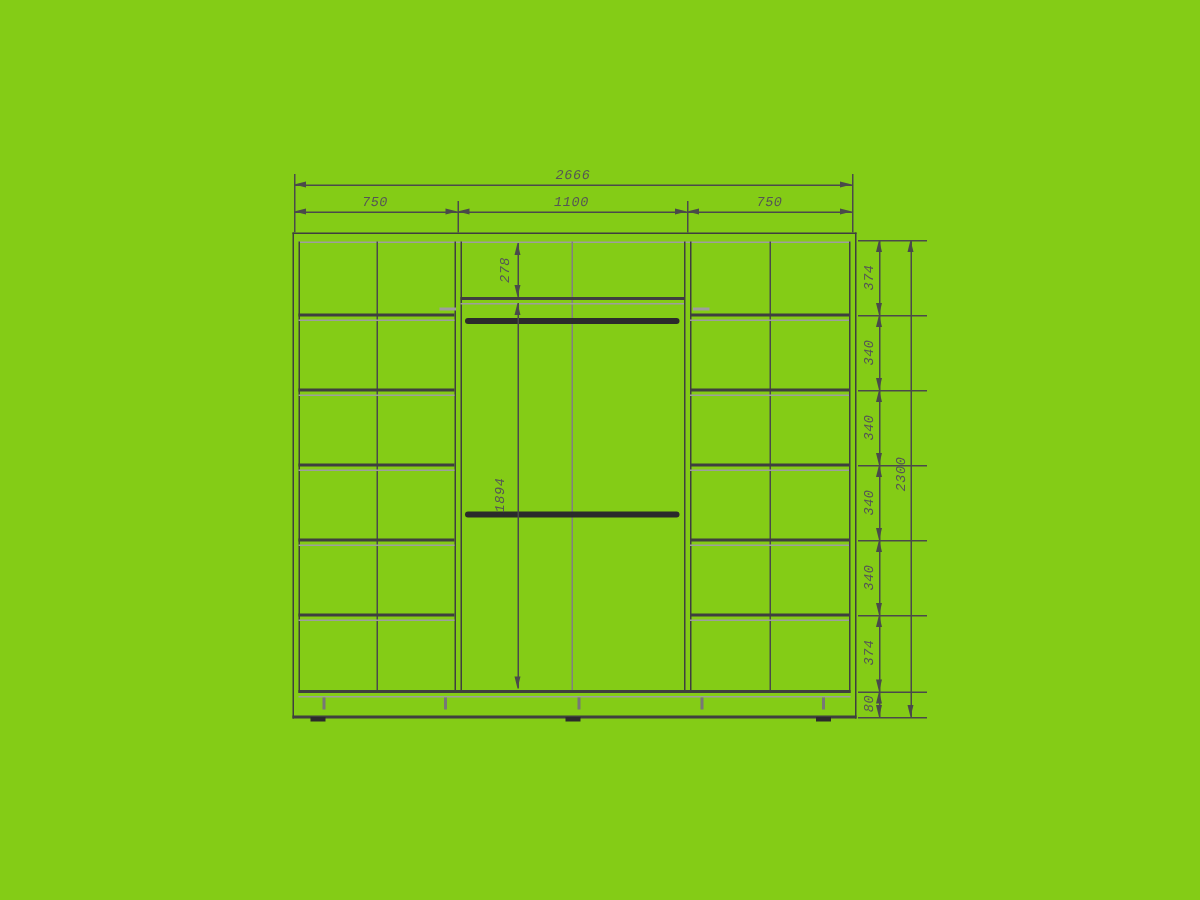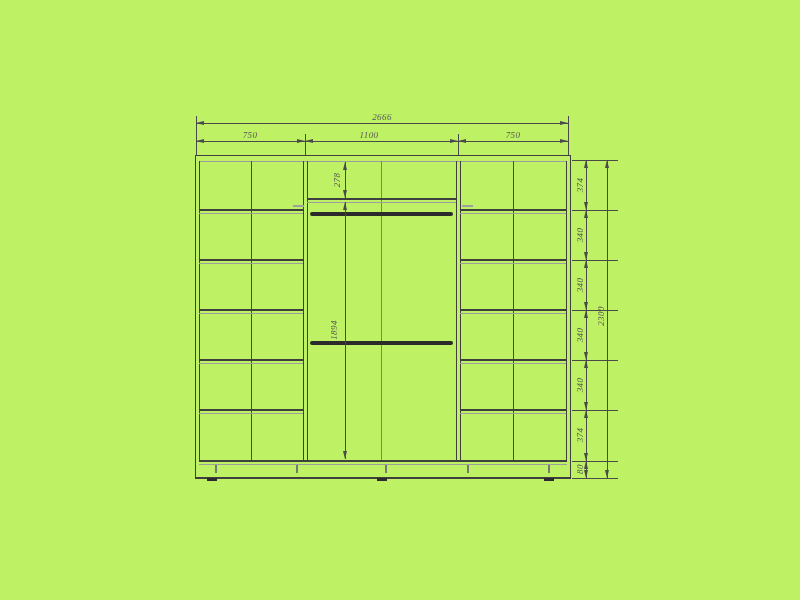--- a/index.html
+++ b/index.html
@@ -1,17 +1,17 @@
 <!DOCTYPE html>
 <html><head>
 <meta charset="utf-8">
 <style>
   html,body{margin:0;padding:0;background:#ffffff;}
-  .canvas{position:relative;width:800px;height:600px;background:#bef264;overflow:hidden;
-          font-family:Liberation Serif, serif;}
+  .canvas{position:relative;width:800px;height:600px;background:#84cc16;overflow:hidden;
+          font-family:Liberation Mono, monospace;}
   .ln{position:absolute;background:#3f3f3f;display:block;}
   .ln.h{height:1px;} .ln.h2{height:2px;}
   .ln.v{width:1px;}
   .ln.g{background:#9e9e9e;}
   .ln.thin{background:#4a4a4a;}
   .ln.mid{background:#808080;}
   .ln.dim{background:#4a4a4a;}
   .rod{position:absolute;height:4px;background:#2b2b2b;border-radius:2px;display:block;}
   .foot{position:absolute;height:3px;background:#2b2b2b;display:block;}
   .leg{position:absolute;width:2px;height:8px;background:#777;display:block;}
@@ -107,21 +107,21 @@
     <i class="ln dim v" style="left:305px;top:134px;height:21px"></i>
     <i class="ln dim v" style="left:458px;top:134px;height:21px"></i>
     <i class="ln dim h" style="left:196px;top:141px;width:372px"></i>
     <i class="arr a-l" style="left:196px;top:139px"></i>
     <i class="arr a-r" style="left:297px;top:139px"></i>
     <i class="arr a-l" style="left:305px;top:139px"></i>
     <i class="arr a-r" style="left:450px;top:139px"></i>
     <i class="arr a-l" style="left:458px;top:139px"></i>
     <i class="arr a-r" style="left:560px;top:139px"></i>
     <span class="lbl" style="left:220px;top:130px;width:60px">750</span>
-    <span class="lbl" style="left:339px;top:130px;width:60px">1100</span>
+    <span class="lbl" style="left:351px;top:130px;width:60px">1100</span>
     <span class="lbl" style="left:483px;top:130px;width:60px">750</span>
   </div>
 
   <div>
     <i class="ln dim h" style="left:572px;top:160px;width:46px"></i>
     <i class="ln dim h" style="left:572px;top:210px;width:46px"></i>
     <i class="ln dim h" style="left:572px;top:260px;width:46px"></i>
     <i class="ln dim h" style="left:572px;top:310px;width:46px"></i>
     <i class="ln dim h" style="left:572px;top:360px;width:46px"></i>
     <i class="ln dim h" style="left:572px;top:410px;width:46px"></i>

